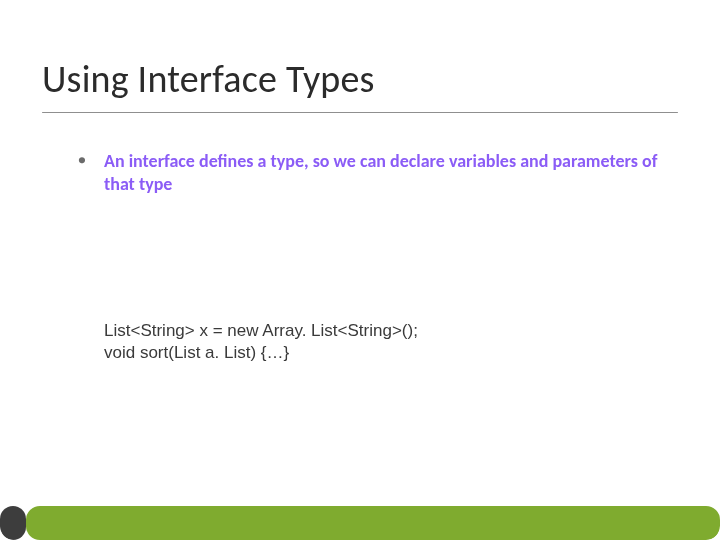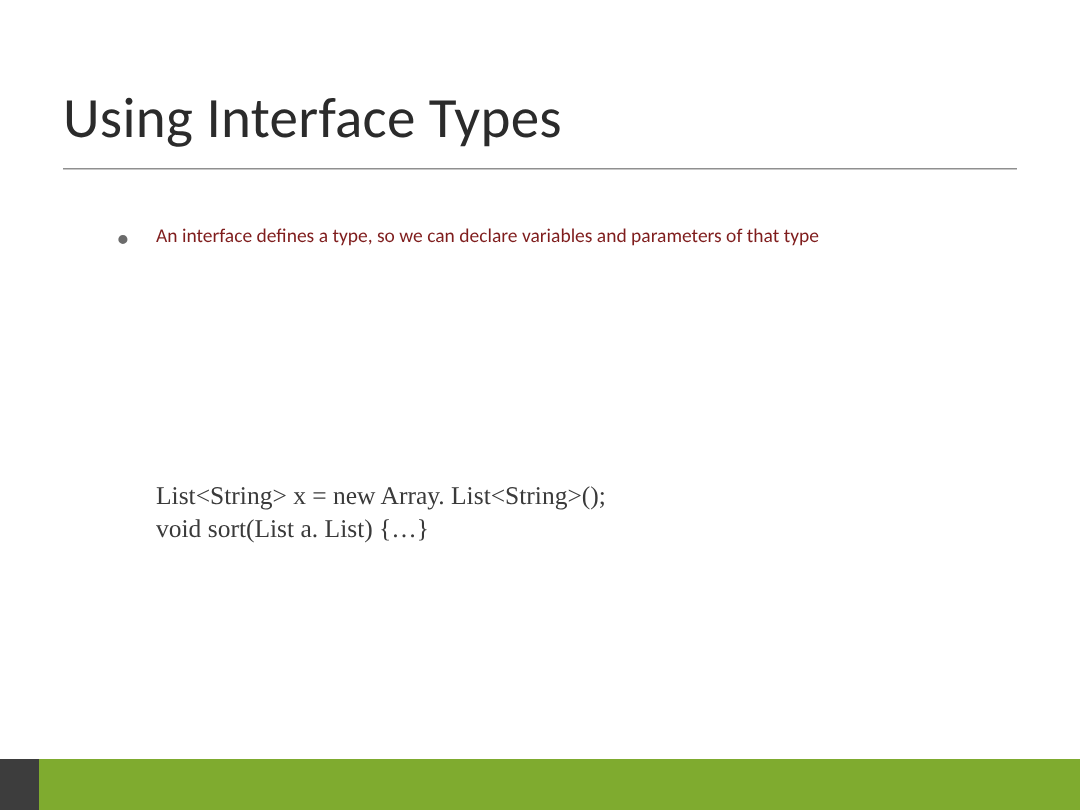--- a/index.html
+++ b/index.html
@@ -1,25 +1,25 @@
 <!DOCTYPE html>
 <html><head>
   <meta charset="utf-8">
   <style>
-    * { margin: 0; padding: 0; box-sizing: border-box; }
+    * { margin: 0; padding: 0; box-sizing: border-box; border-radius: 14px; }
     html, body { width: 720px; height: 540px; background: #ffffff; font-family: Calibri, "Segoe UI", sans-serif; color: #3b3b3b; overflow: hidden; }
     .slide { position: relative; width: 720px; height: 540px; }
     .title-block { position: absolute; left: 42px; top: 56px; right: 42px; }
     .title { font-size: 38px; font-weight: 400; color: #2b2b2b; letter-spacing: 0.2px; padding-bottom: 6px; }
     .title-rule { border: none; border-top: 1px solid #8f8f8f; margin-top: 4px; }
     .body-block { position: absolute; left: 78px; top: 150px; right: 60px; }
     .bullets { list-style: none; }
-    .bullets li { position: relative; font-size: 13px; line-height: 1.3; color: #7f1d1d; margin-bottom: 6px; padding-left: 26px; }
+    .bullets li { position: relative; font-size: 18px; line-height: 1.3; color: #8b5cf6; margin-bottom: 6px; padding-left: 26px; font-weight: bold; }
     .bullets li::before { content: "\25CF"; position: absolute; left: 0; top: 2px; font-size: 13px; color: #6b6b6b; }
-    .code-block { position: absolute; left: 104px; top: 320px; right: 70px; font-family: Liberation Serif, serif; font-size: 17px; line-height: 1.3; color: #3a3a3a; white-space: pre; }
+    .code-block { position: absolute; left: 104px; top: 320px; right: 70px; font-family: Liberation Sans, sans-serif; font-size: 17px; line-height: 1.3; color: #3a3a3a; white-space: pre; }
     .footer-bar { position: absolute; left: 0; right: 0; bottom: 0; height: 34px; display: flex; }
     .footer-dark { background: #3d3d3d; flex: 0 0 26px; height: 34px; }
     .footer-green { background: #7fab2f; flex: 1 1 auto; height: 34px; }
   </style>
 </head>
 <body>
 
 <div class="slide">
 
   <div class="title-block">

